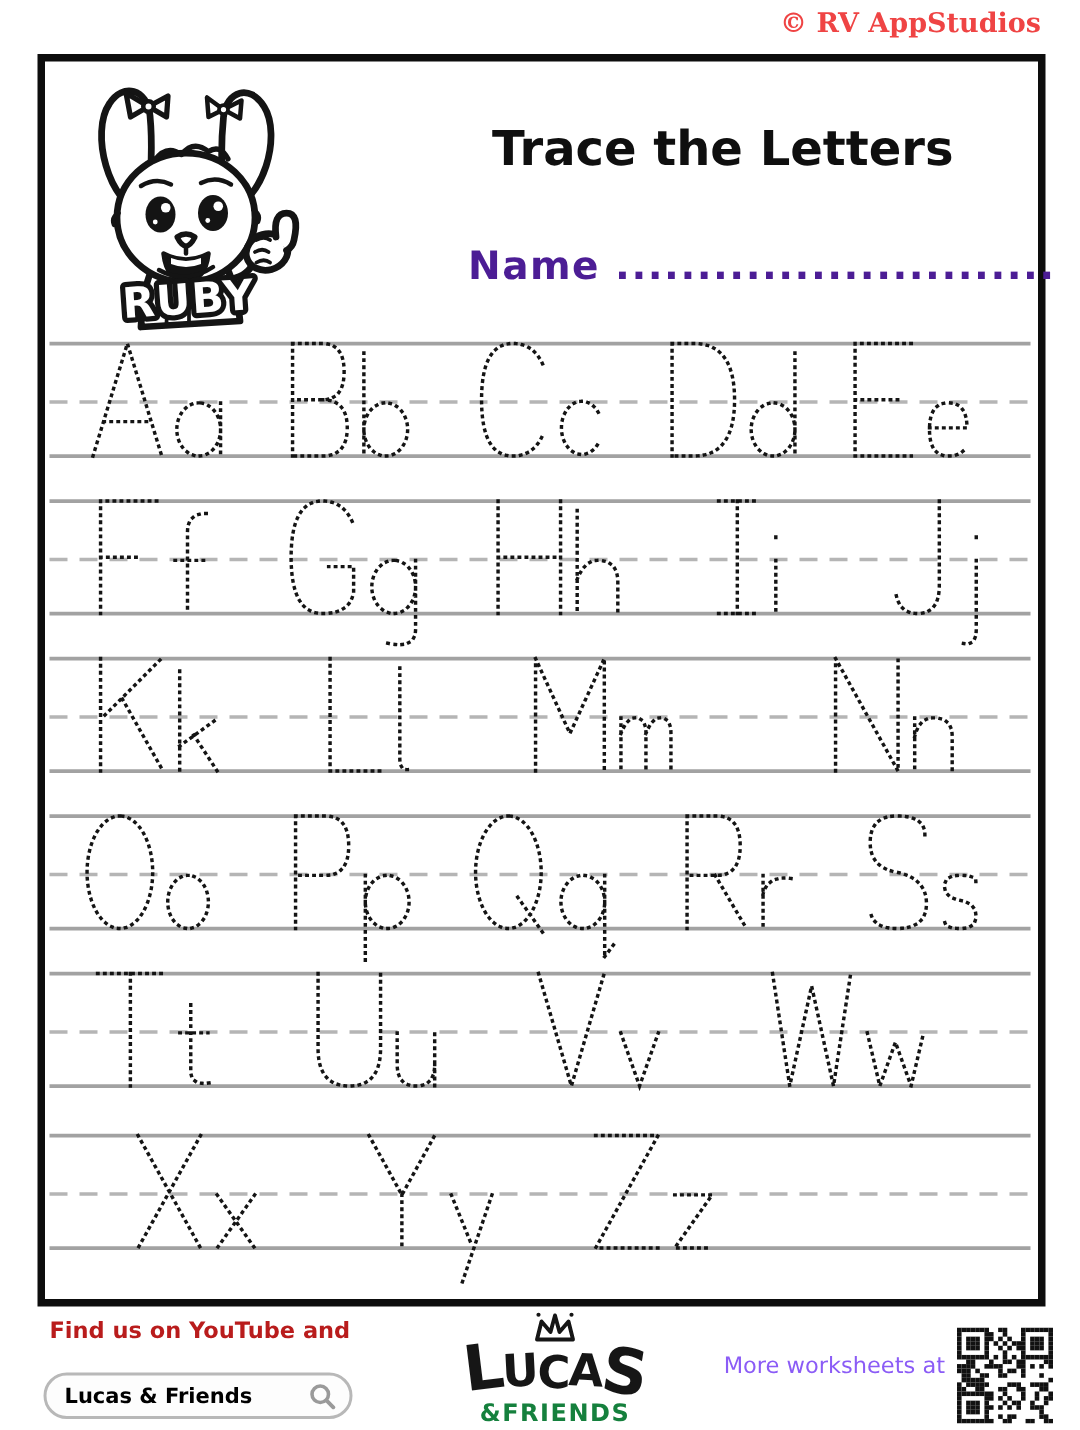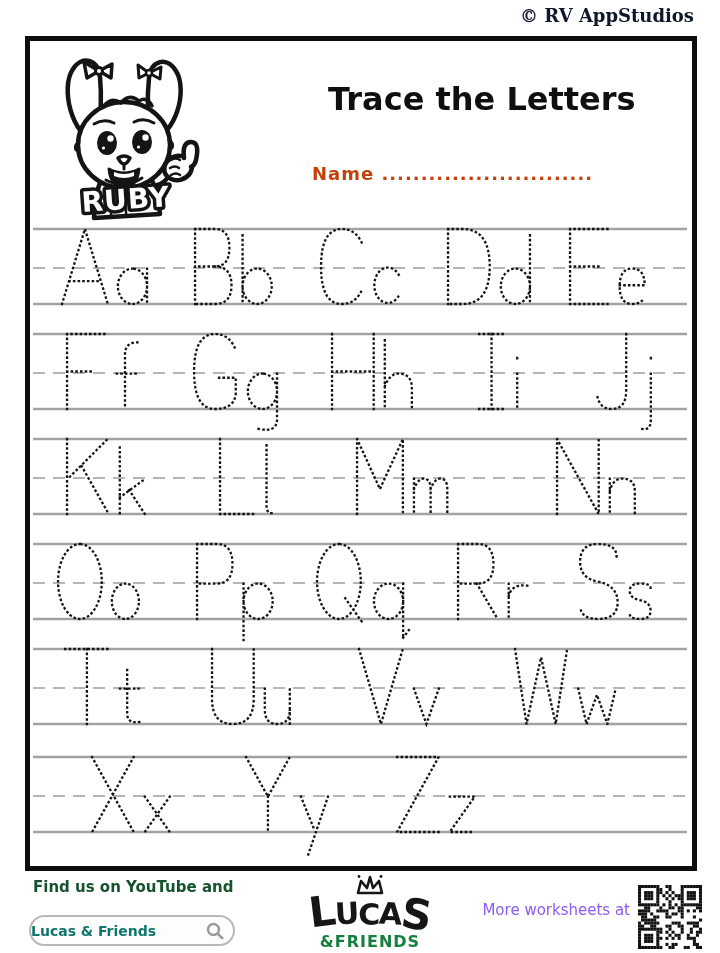--- a/index.html
+++ b/index.html
@@ -1,35 +1,35 @@
 <!DOCTYPE html>
 <html><head>
 <meta charset="utf-8">
 <style>
   html,body{margin:0;padding:0;background:#fff;}
   body{width:720px;height:953px;position:relative;overflow:hidden;
        font-family:"DejaVu Sans","Liberation Sans",sans-serif;color:#141414;}
   .abs{position:absolute;}
   
   #copyright{top:5px;right:26px;font-family:"DejaVu Serif","Liberation Serif",serif;
-             font-weight:bold;font-size:18px;color:#0f172a;}
+             font-weight:bold;font-size:18px;color:#ef4444;}
   
   #sheet-border{left:25px;top:36px;width:662px;height:825px;border:5px solid #0d0d0d;background:#fff;}
   
   #page-title{left:328px;top:80px;font-size:32px;font-weight:bold;color:#0f0f0f;letter-spacing:0px;}
-  #name-line{left:312px;top:163px;font-size:18px;font-weight:bold;color:#c2410c;letter-spacing:1px;}
+  #name-line{left:312px;top:163px;font-size:26px;font-weight:bold;color:#4c1d95;letter-spacing:1px;}
   
   #mascot{left:48px;top:46px;width:156px;height:176px;}
   
   #rows-svg{left:0;top:0;width:720px;height:953px;pointer-events:none;}
   
-  #find-us{left:33px;top:877px;font-size:15px;font-weight:bold;line-height:21px;color:#14532d;}
+  #find-us{left:33px;top:877px;font-size:15px;font-weight:bold;line-height:21px;color:#b91c1c;}
   #search-pill{left:29px;top:915px;width:202px;height:27px;border:2px solid #b8b8b8;
                border-radius:16px;background:#fdfdfd;display:flex;align-items:center;}
-  #search-pill span{font-size:14px;font-weight:bold;color:#0f766e;flex:1;}
+  #search-pill span{font-size:14px;font-weight:bold;color:#000000;padding-left:12px;flex:1;}
   #search-pill svg{margin-right:9px;}
   #logo{left:291px;top:874px;width:158px;text-align:center;}
   #logo-crown{display:block;margin:0 auto -4px auto;}
   #logo-word{letter-spacing:-1px;line-height:40px;white-space:nowrap;}
   #logo-word span{display:inline-block;font-weight:bold;color:#161616;}
   #logo-word span:nth-child(1){font-size:42px;transform:rotate(-7deg);}
   #logo-word span:nth-child(2){font-size:30px;transform:rotate(-3deg) translateY(-2px);}
   #logo-word span:nth-child(3){font-size:30px;transform:translateY(-1px);}
   #logo-word span:nth-child(4){font-size:30px;transform:rotate(3deg) translateY(-2px);}
   #logo-word span:nth-child(5){font-size:42px;transform:rotate(9deg) translateY(3px);}

